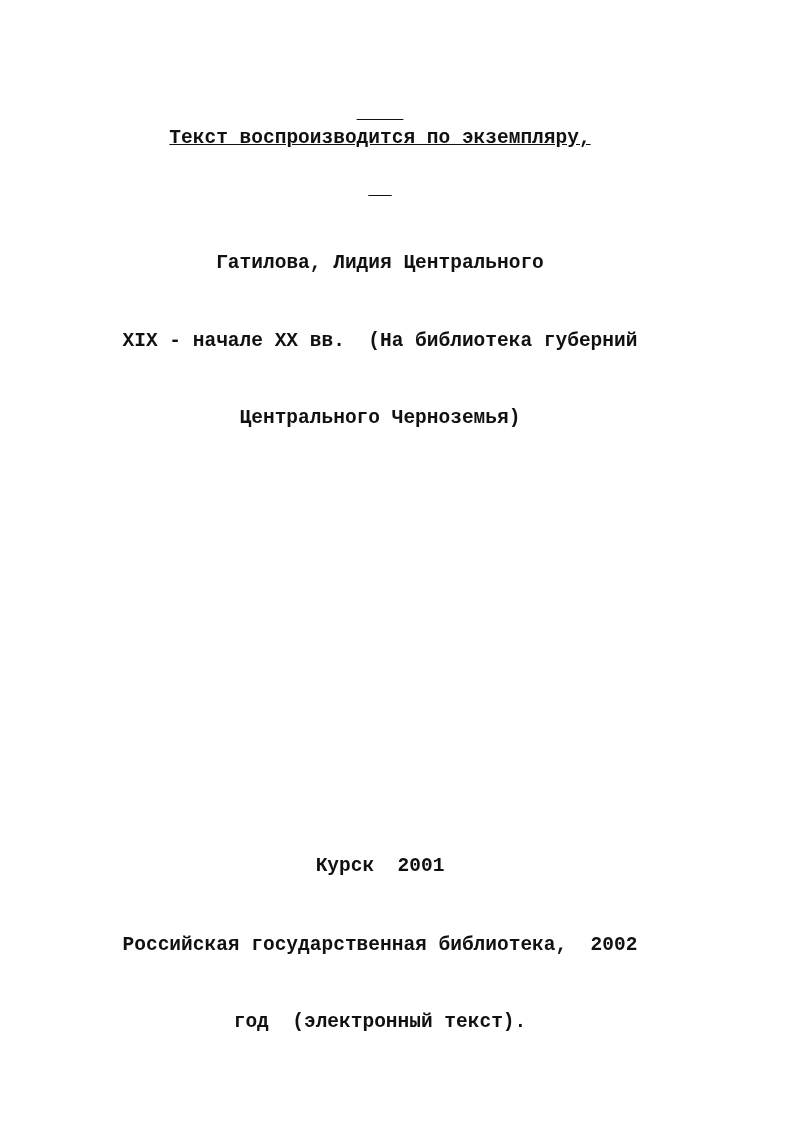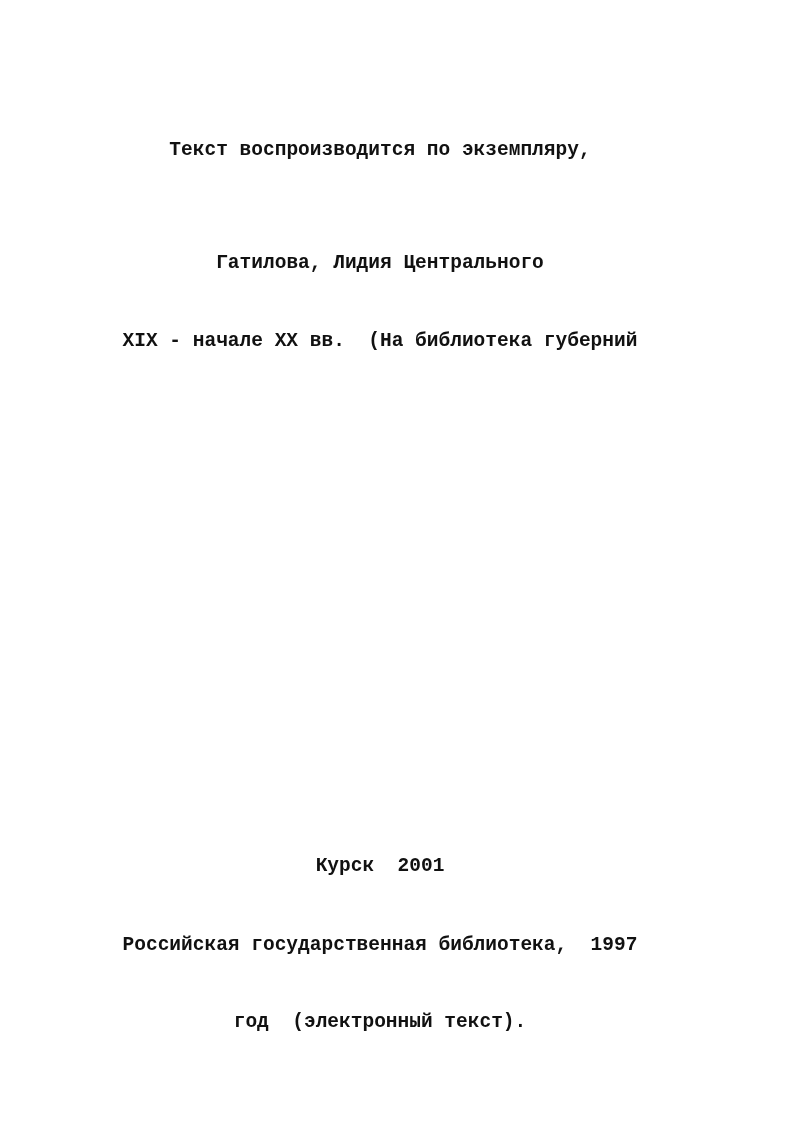--- a/index.html
+++ b/index.html
@@ -25,34 +25,35 @@
       line-height: 25.5px;
       white-space: pre;
     }
     .line { display: block; }
   </style>
 </head>
 <body>
 
 <div>
 
-  <div class="block" style="top:87px;">
+  <div class="block" style="top:75px;text-decoration:underline;">
     <span class="line">Текст воспроизводится по экземпляру,</span>
   </div>
 
   <div class="block" style="top:200px;">
     <span class="line">Гатилова, Лидия Центрального</span>
   </div>
 
   <div class="block" style="top:278px;">
     <span class="line">XIX - начале XX вв.  (На библиотека губерний</span>
+    <span class="line">Центрального Черноземья)</span>
   </div>
 
   <div class="block" style="top:803px;">
     <span class="line">Курск  2001</span>
   </div>
 
   <div class="block" style="top:882px;">
-    <span class="line">Российская государственная библиотека,  1997</span>
+    <span class="line">Российская государственная библиотека,  2002</span>
     <span class="line">год  (электронный текст).</span>
   </div>
 
 </div>
 
 </body></html>

